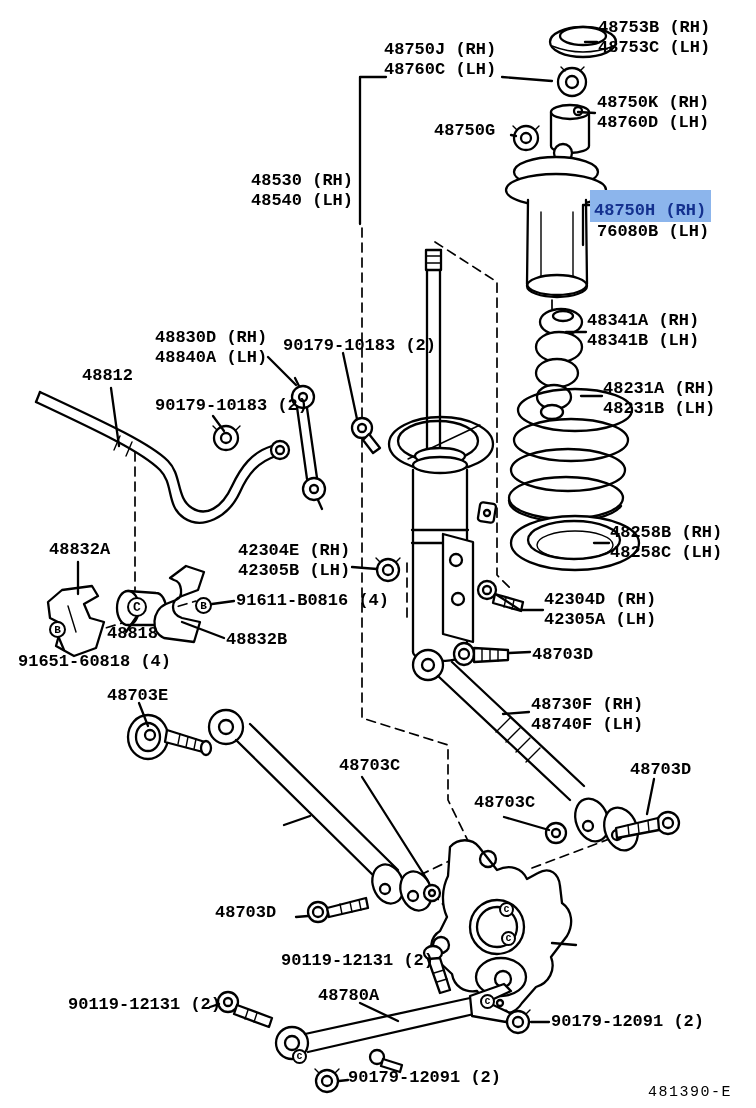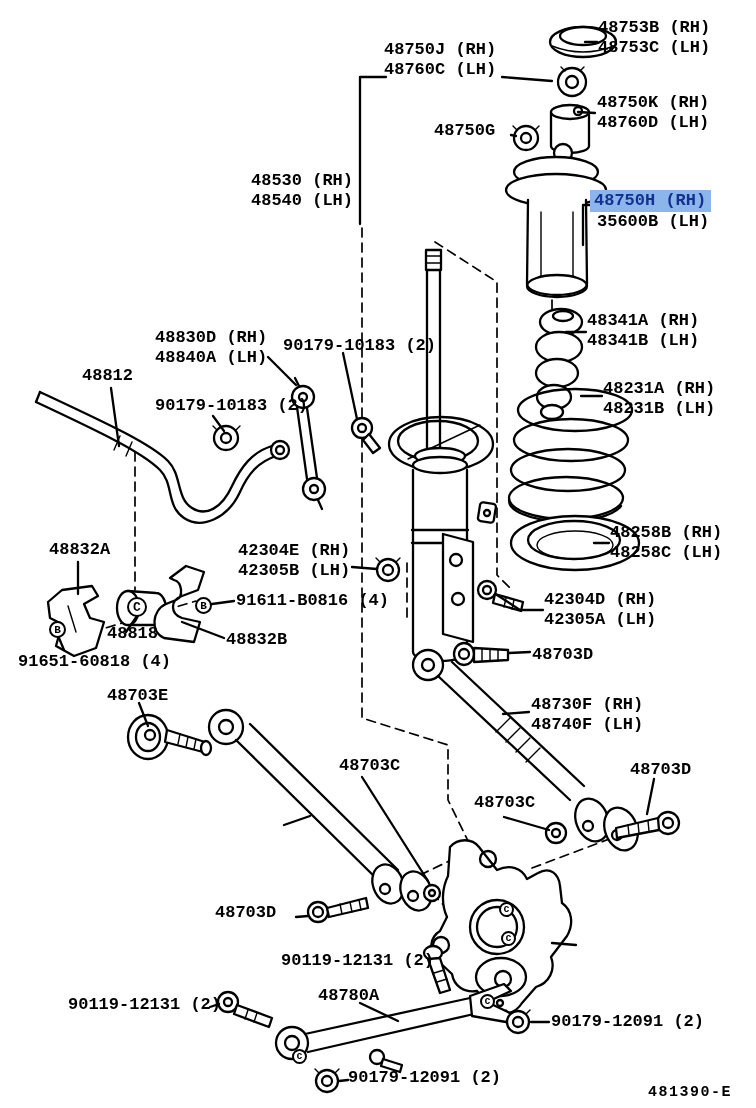--- a/index.html
+++ b/index.html
@@ -7,29 +7,29 @@
   .stage{position:relative;width:756px;height:1108px;background:var(--paper);overflow:hidden;
          font-family:"Liberation Mono","DejaVu Sans Mono",monospace;}
   svg{position:absolute;left:0;top:0;}
   svg *{stroke:var(--ink);fill:none;stroke-width:2.3;stroke-linecap:round;stroke-linejoin:round;}
   svg .fw{fill:#fff;}
   svg .ld{stroke-width:1.5;}
   svg .dsh{stroke-width:1.7;stroke-dasharray:9 6;}
   svg .thin{stroke-width:1.4;}
   .lbl{position:absolute;font-weight:700;font-size:17px;line-height:20px;color:var(--ink);
        white-space:nowrap;cursor:pointer;}
-  .hl{background:var(--highlight-bg);color:var(--highlight-text);padding:1px 5px 1px 4px;display:inline-block;}
+  .hl{background:var(--highlight-bg);color:var(--highlight-text);padding:11px 5px 1px 4px;display:inline-block;}
   .ind{margin-left:7px;}
   .marker{position:absolute;border:2px solid var(--ink);border-radius:50%;background:#fff;
           display:flex;align-items:center;justify-content:center;
           font-weight:700;color:var(--ink);box-sizing:border-box;}
   .m17{width:17px;height:17px;font-size:11px;}
   .m20{width:20px;height:20px;font-size:13px;}
   .m15{width:15px;height:15px;font-size:10px;}
-  .figcode{position:absolute;font-weight:700;font-size:15px;letter-spacing:1.5px;color:var(--ink);}
+  .figcode{position:absolute;font-weight:400;font-size:15px;letter-spacing:1.5px;color:var(--ink);}
 </style>
 </head>
 <body>
 
 <div class="stage">
 
 <svg width="756" height="1108" viewBox="0 0 756 1108">
 
   <g>
     <path class="dsh" d="M362,228 V718 L448,745 V800 L470,845"></path>
@@ -311,21 +311,21 @@
       <div>48760D (LH)</div>
     </div>
 <div class="lbl" style="left:434px;top:121px">48750G</div>
 <div class="lbl" style="left:251px;top:171px">
       <div>48530 (RH)</div>
       <div>48540 (LH)</div>
     </div>
 
 <div class="lbl" style="left:590px;top:190px">
   <div><span class="hl">48750H (RH)</span></div>
-  <div class="ind">35600B (LH)</div>
+  <div class="ind">76080B (LH)</div>
 </div>
 
 <div class="lbl" style="left:587px;top:311px">
       <div>48341A (RH)</div>
       <div>48341B (LH)</div>
     </div>
 <div class="lbl" style="left:603px;top:379px">
       <div>48231A (RH)</div>
       <div>48231B (LH)</div>
     </div>

